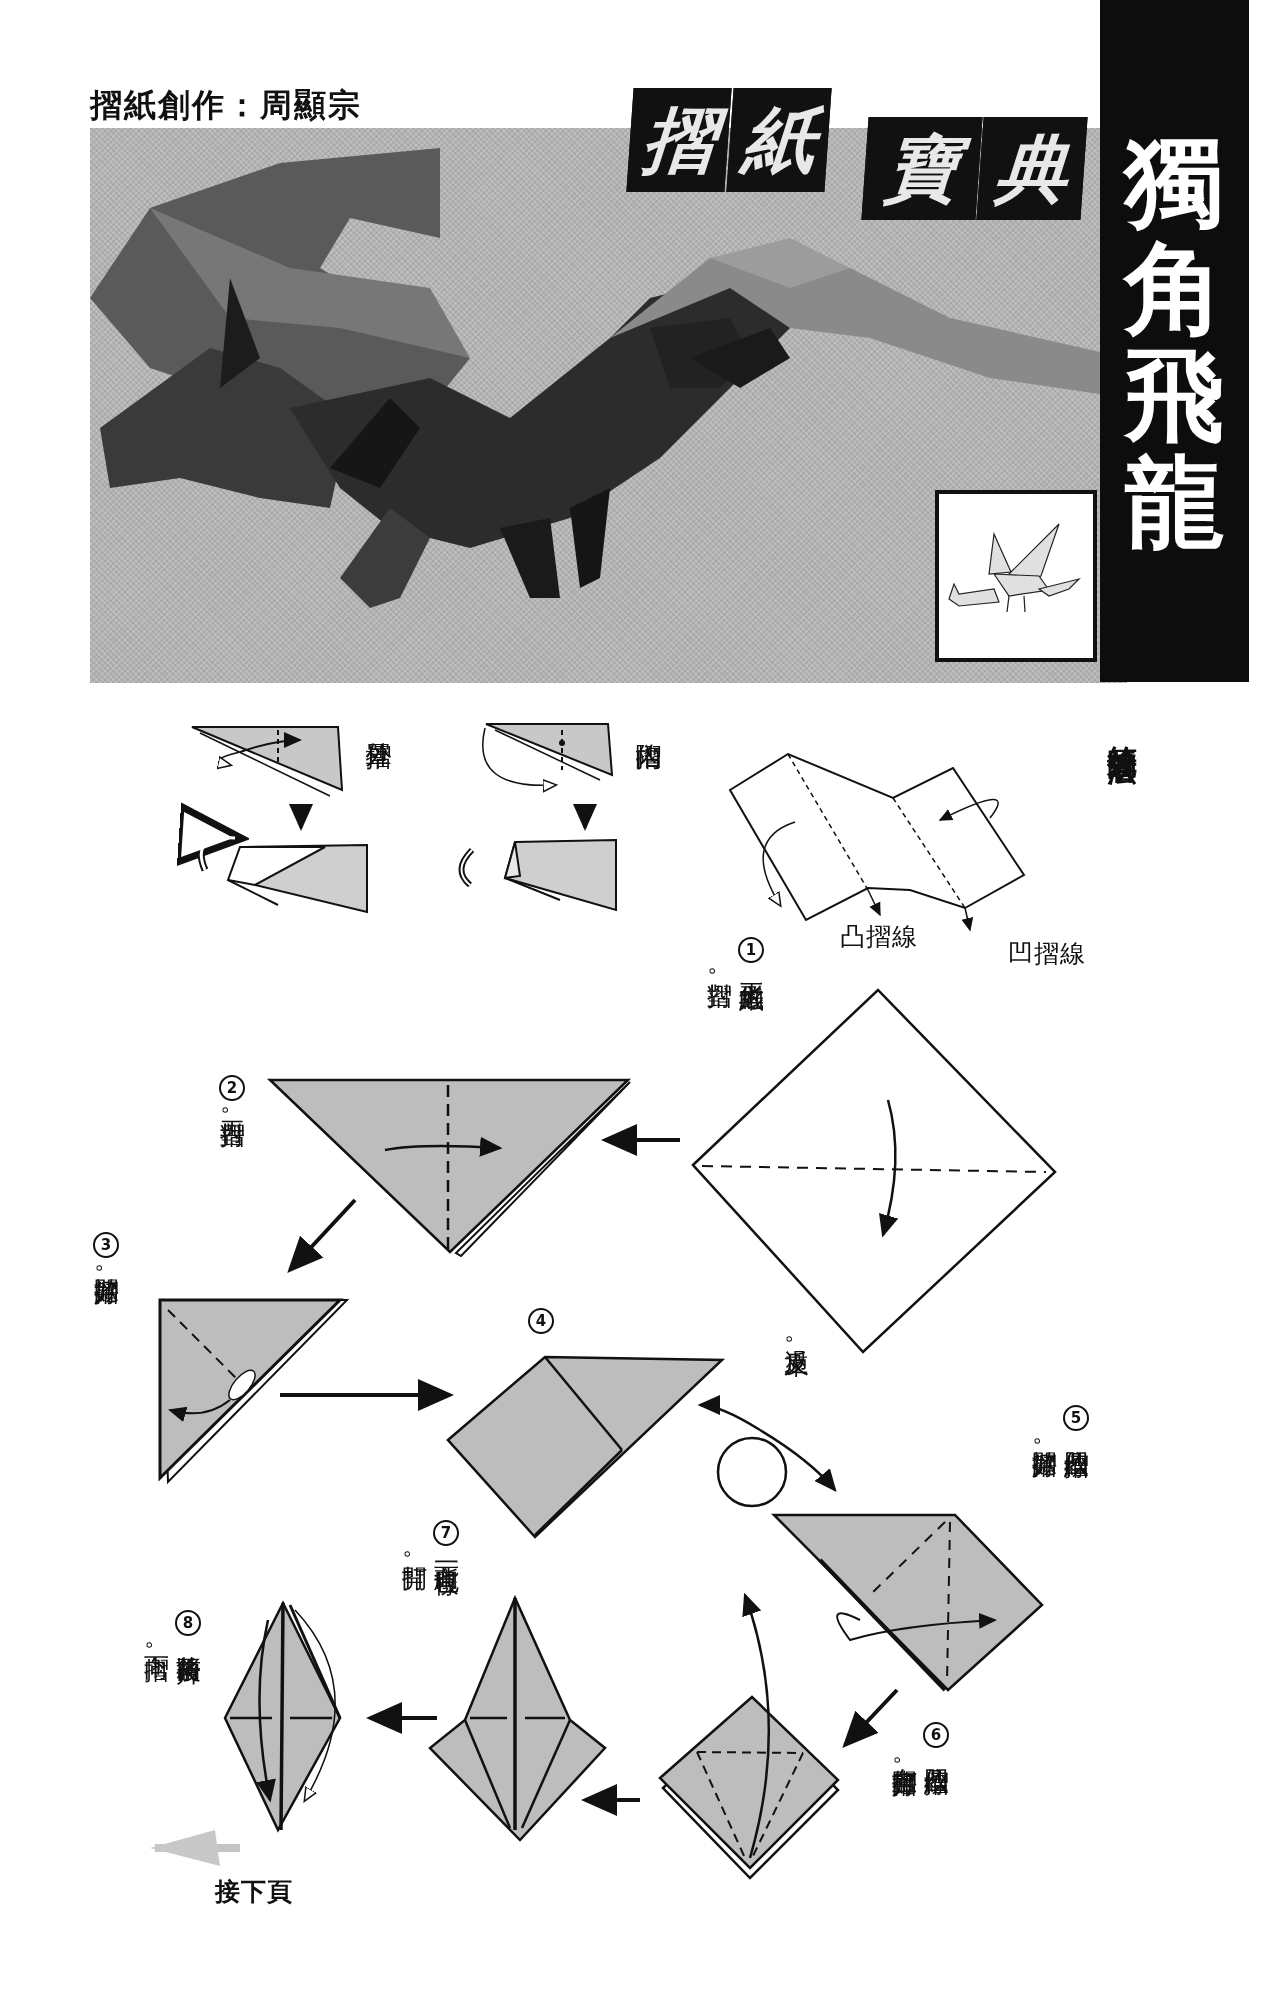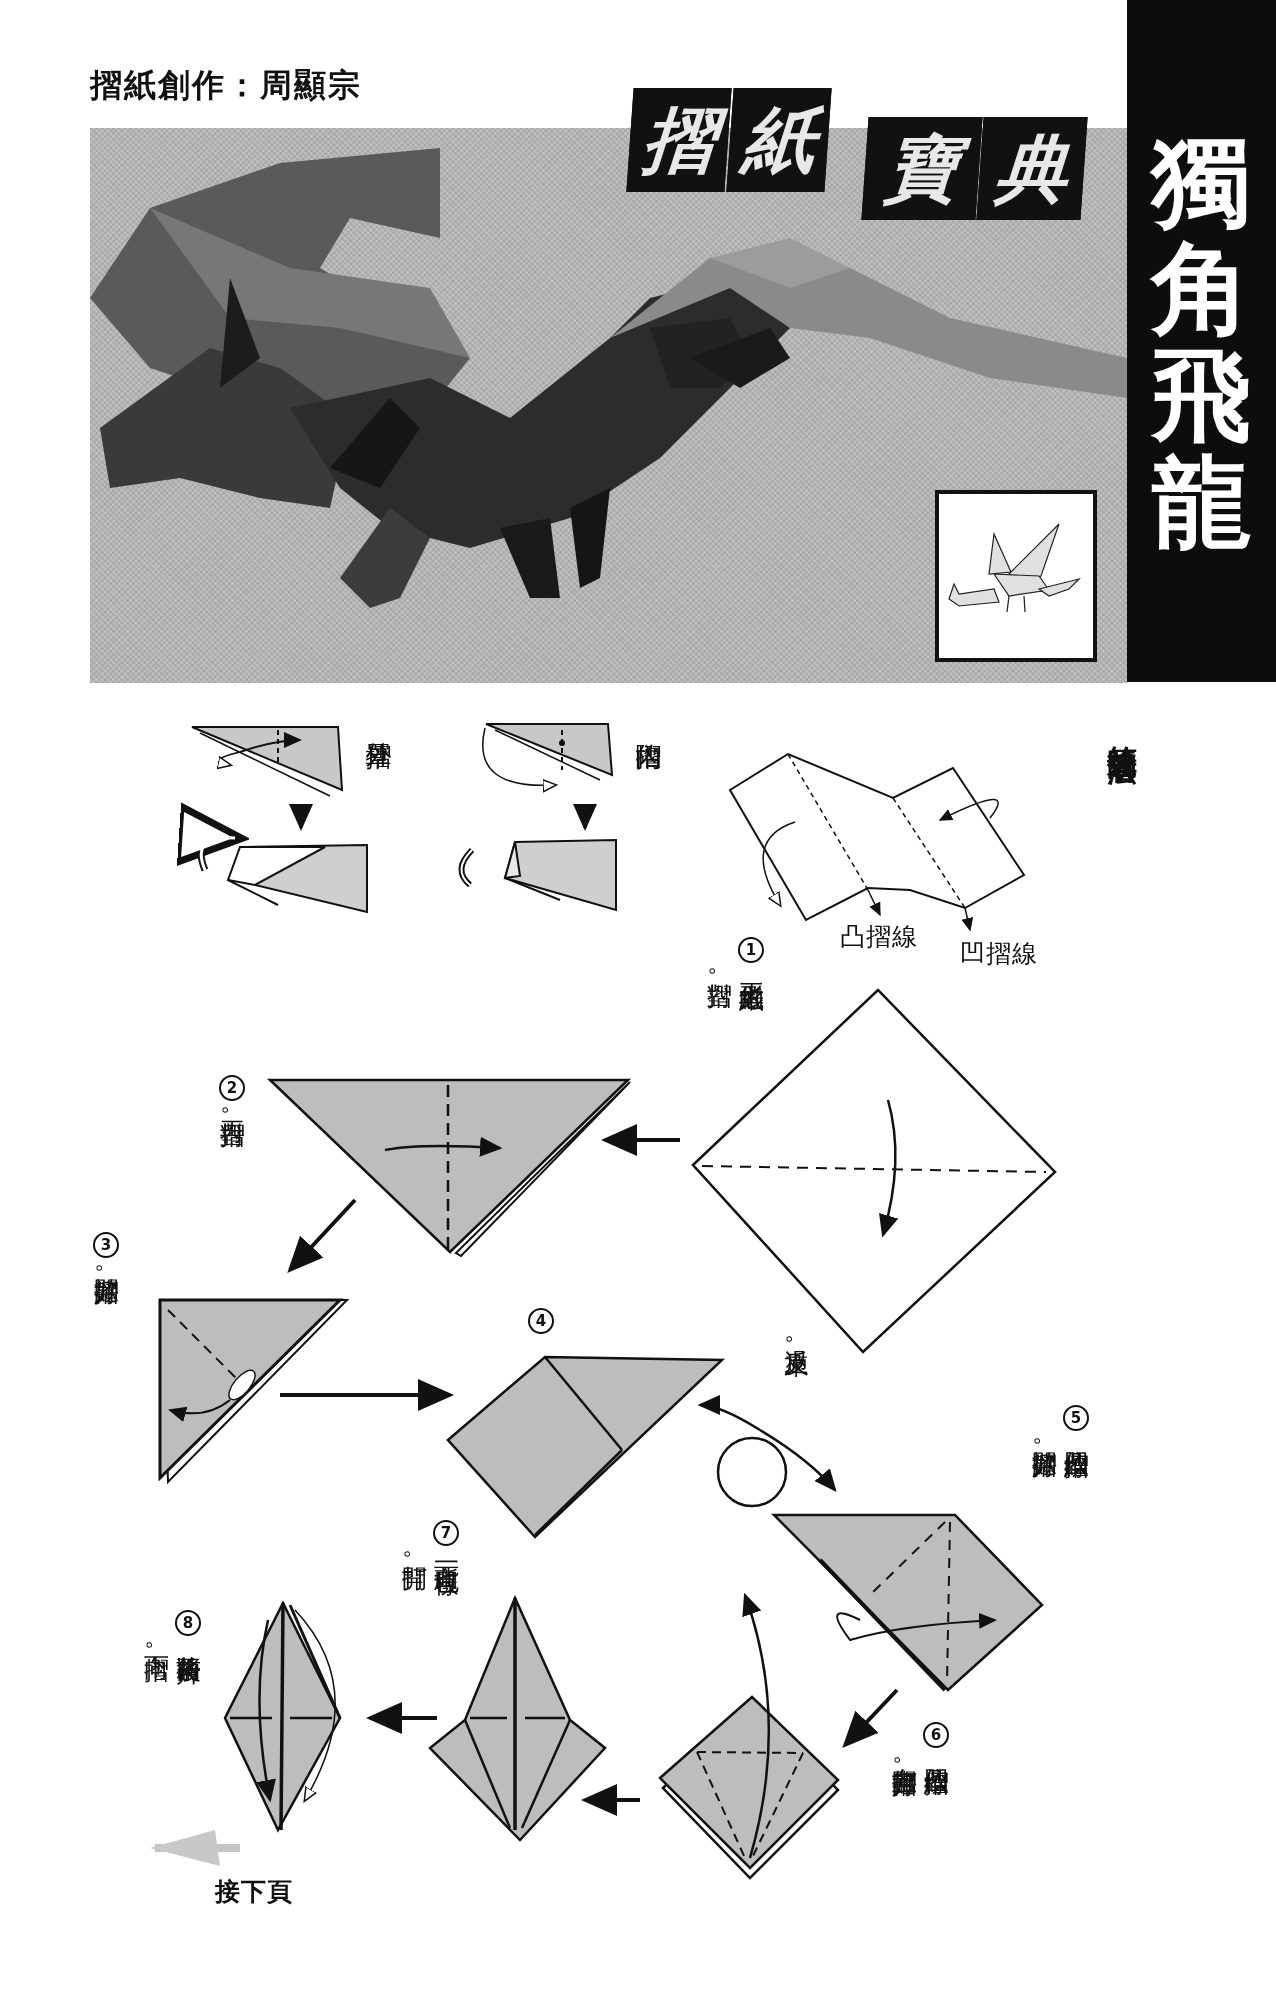--- a/index.html
+++ b/index.html
@@ -1,28 +1,28 @@
 <!DOCTYPE html>
 <html><head>
 <meta charset="utf-8">
 <style>
   html, body { margin:0; padding:0; background:#ffffff; }
   body { width:1276px; height:2000px; position:relative; overflow:hidden;
          font-family:"DejaVu Sans", "Liberation Sans", sans-serif; color:#111; }
   .abs { position:absolute; }
-  .credit { left:90px; top:64px; font-size:32px; font-weight:bold; letter-spacing:2px; color:#111; }
+  .credit { left:90px; top:84px; font-size:32px; font-weight:bold; letter-spacing:2px; color:#111; }
   .photo { left:90px; top:128px; width:1037px; height:555px;
            background:
              repeating-linear-gradient(45deg, rgba(0,0,0,0.05) 0 2px, rgba(255,255,255,0.05) 2px 4px),
              repeating-linear-gradient(-45deg, rgba(0,0,0,0.05) 0 2px, rgba(255,255,255,0.05) 2px 4px),
              #b9b9b9; overflow:hidden; }
   .title-box { background:#111; color:#e8e8e8; font-weight:bold; font-size:72px; line-height:1;
                display:flex; align-items:center; justify-content:center;
                font-style:italic; border:3px solid #111; }
-  .band { left:1127px; top:0; width:149px; height:682px; background:#0d0d0d; }
+  .band { left:1100px; top:0; width:149px; height:682px; background:#0d0d0d; }
   .band-title { position:absolute; left:0; top:128px; width:149px; text-align:center;
                 color:#fff; font-weight:bold; font-size:100px; line-height:107px; }
   .inset { left:935px; top:490px; width:162px; height:172px; background:#fff; border:4px solid #111; box-sizing:border-box; }
   .vtext { writing-mode:vertical-rl; text-orientation:upright; font-size:25px; line-height:28px; letter-spacing:1px; }
   .vbold { writing-mode:vertical-rl; text-orientation:upright; font-size:30px; font-weight:bold; line-height:34px; letter-spacing:2px; }
   .num { display:inline-block; width:22px; height:22px; border:2px solid #111; border-radius:50%;
          font-size:15px; font-weight:bold; line-height:22px; text-align:center; text-orientation:mixed; writing-mode:horizontal-tb; box-sizing:content-box; }
   .htext { font-size:25px; letter-spacing:1px; }
   svg.diagram { position:absolute; left:0; top:0; overflow:visible; }
 </style>
@@ -207,21 +207,21 @@
     <path d="M295,1610 Q370,1690 305,1800" fill="none" stroke="#111" stroke-width="1.5" marker-end="url(#ahOpen)"></path>
   </g>
 
   <path d="M240,1848 L155,1848" stroke="#c4c4c4" stroke-width="8"></path>
   <polygon points="150,1848 215,1830 220,1866" fill="#c8c8c8"></polygon>
 </svg>
 
 <div class="abs vtext" style="left:365px;top:722px;font-size:26px;">外罩摺</div>
 <div class="abs vtext" style="left:635px;top:722px;font-size:26px;">內陷摺</div>
 <div class="abs htext" style="left:840px;top:920px;">凸摺線</div>
-<div class="abs htext" style="left:960px;top:937px;">凹摺線</div>
+<div class="abs htext" style="left:1008px;top:937px;">凹摺線</div>
 <div class="abs vbold" style="left:1105px;top:722px;">符號的看法</div>
 
 <div class="abs" style="left:705px;top:937px;display:flex;flex-direction:row-reverse;gap:4px;">
   <div style="display:flex;flex-direction:column;align-items:center;">
     <span class="num">1</span>
     <span class="vtext">正方形的紙</span>
   </div>
   <div style="padding-top:26px;">
     <span class="vtext">對摺。</span>
   </div>

